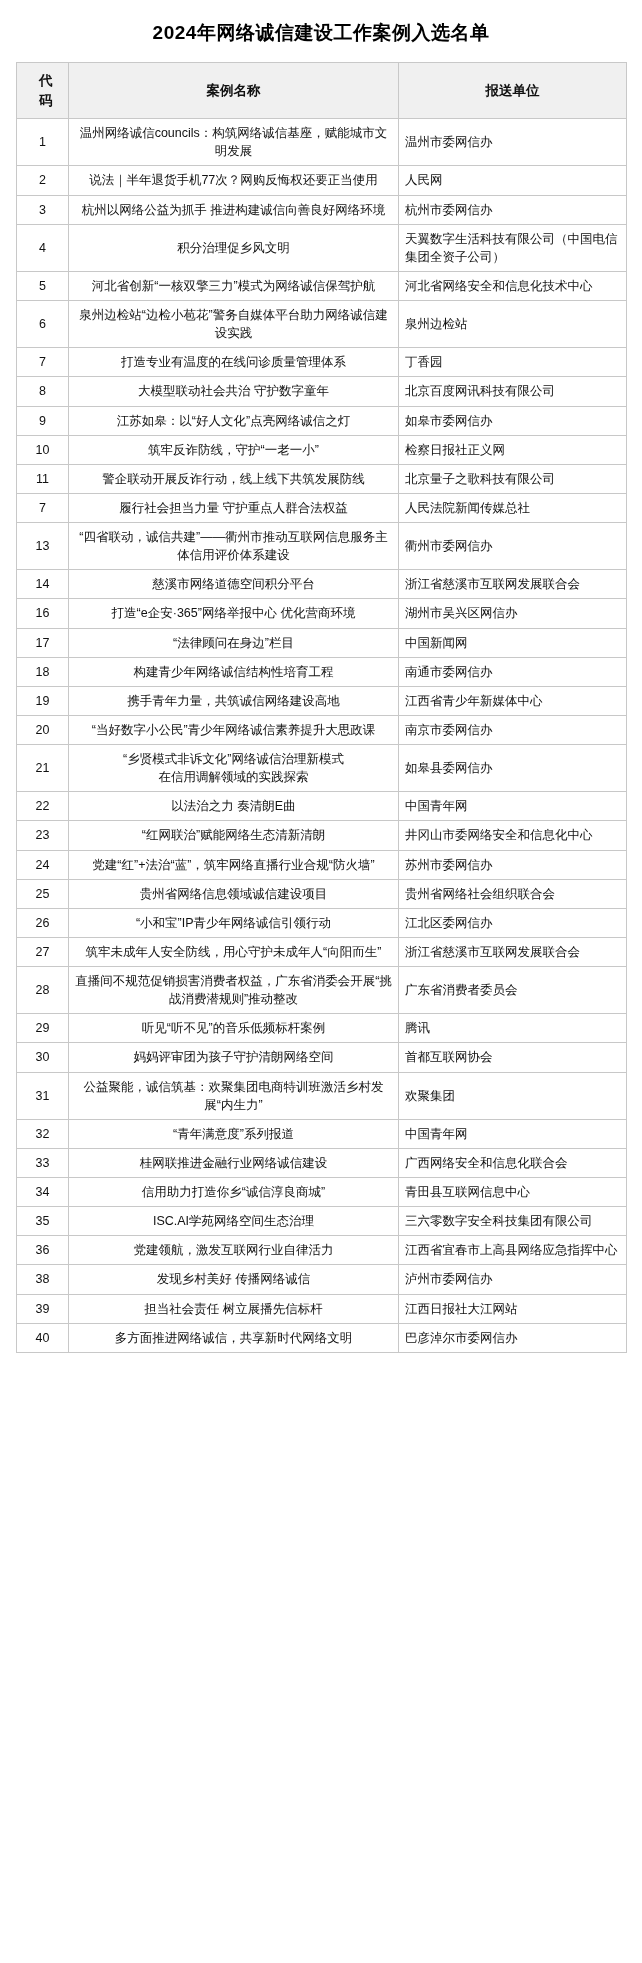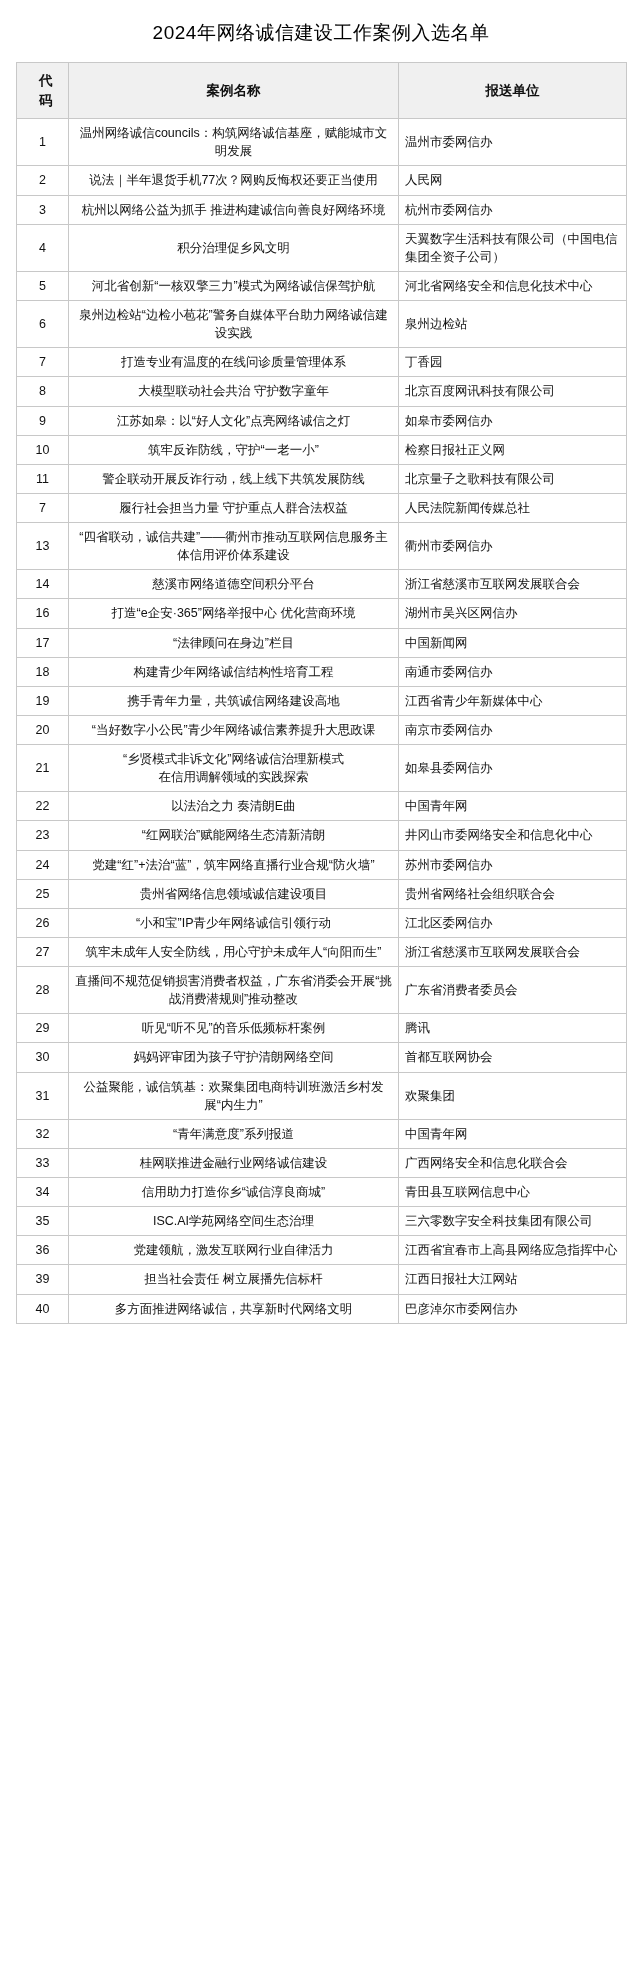--- a/index.html
+++ b/index.html
@@ -14,21 +14,21 @@
   }
   .page {
     width: 642px;
     box-sizing: border-box;
     padding: 0 16px 18px 16px;
     background: #ffffff;
   }
   .doc-title {
     text-align: center;
     font-size: 19px;
-    font-weight: normal;
+    font-weight: bold;
     letter-spacing: 0.5px;
     padding: 20px 0 16px 0;
     color: #000000;
   }
   table.listing {
     width: 610px;
     border-collapse: collapse;
     table-layout: fixed;
     margin: 0 auto;
   }
@@ -253,20 +253,25 @@
           <td class="code">35</td>
           <td class="name">ISC.AI学苑网络空间生态治理</td>
           <td class="org">三六零数字安全科技集团有限公司</td>
         </tr>
         <tr>
           <td class="code">36</td>
           <td class="name">党建领航，激发互联网行业自律活力</td>
           <td class="org">江西省宜春市上高县网络应急指挥中心</td>
         </tr>
         <tr>
+          <td class="code">38</td>
+          <td class="name">发现乡村美好 传播网络诚信</td>
+          <td class="org">泸州市委网信办</td>
+        </tr>
+        <tr>
           <td class="code">39</td>
           <td class="name">担当社会责任 树立展播先信标杆</td>
           <td class="org">江西日报社大江网站</td>
         </tr>
         <tr>
           <td class="code">40</td>
           <td class="name">多方面推进网络诚信，共享新时代网络文明</td>
           <td class="org">巴彦淖尔市委网信办</td>
         </tr>
       </tbody>

